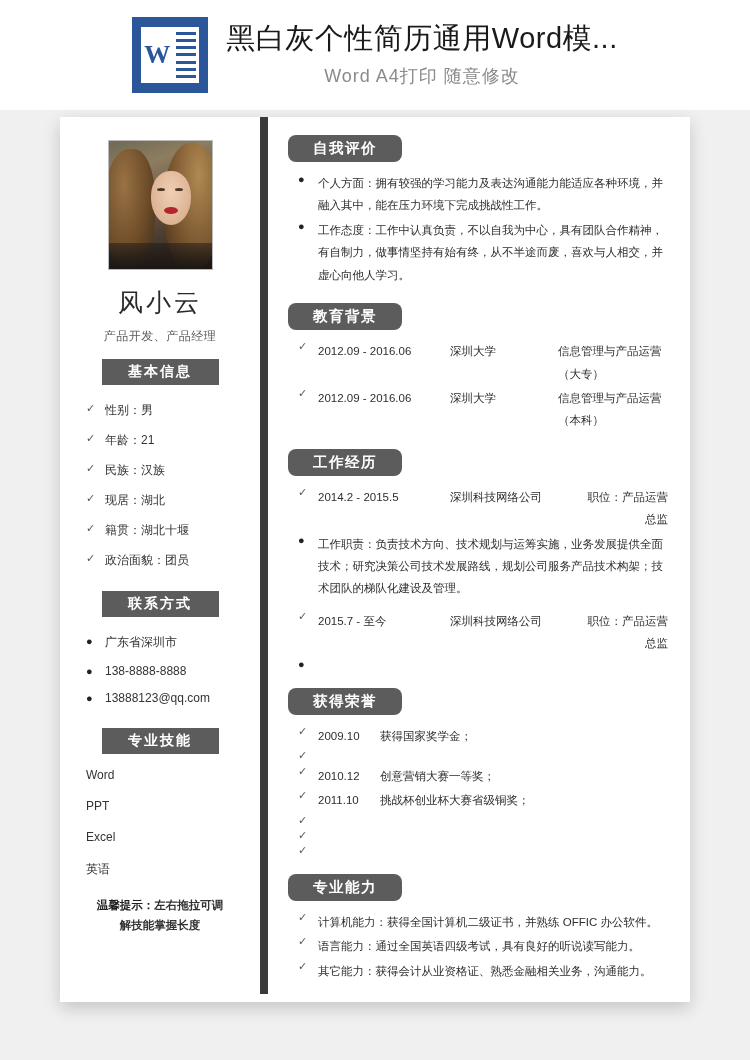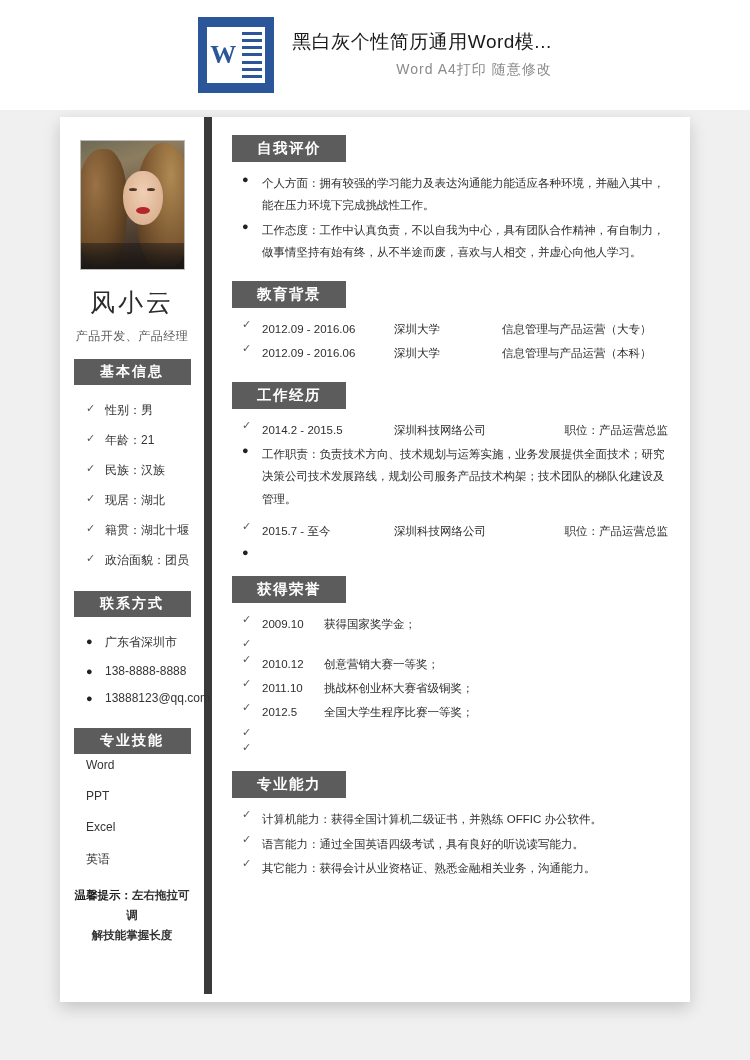--- a/index.html
+++ b/index.html
@@ -32,37 +32,37 @@
   .word-icon .wi-lines i { display: block; height: 3px; background: #2b579a; }
   .word-icon .wi-w {
     position: absolute; left: 9px; top: 10px;
     width: 32px; height: 56px; background: #ffffff;
     color: #2b579a; font-weight: bold; font-size: 26px;
     display: flex; align-items: center; justify-content: center;
     font-family: "Liberation Serif", serif;
   }
   .banner-text { display: flex; flex-direction: column; }
   .banner-title {
-    font-size: 19px; color: #1a1a1a; letter-spacing: 0.5px;
+    font-size: 29px; color: #1a1a1a; letter-spacing: 0.5px;
     line-height: 1.15; white-space: nowrap;
   }
   .banner-sub {
-    font-size: 14px; color: #8a8a8a; text-align: right;
+    font-size: 18px; color: #8a8a8a; text-align: center;
     margin-top: 9px; letter-spacing: 1px;
   }
 
   .page {
     position: absolute; left: 60px; top: 117px;
     width: 630px; height: 885px;
     background: #ffffff;
     box-shadow: 0 6px 16px rgba(0,0,0,0.18);
     display: flex;
   }
   .col-left {
-    width: 144px; flex-shrink: 0;
+    width: 200px; flex-shrink: 0;
     padding: 0; position: relative; border-radius: 9px;
   }
   .divider {
     width: 8px; background: #3a3a3a; flex-shrink: 0;
     margin-top: 0; margin-bottom: 8px;
   }
   .col-right { flex: 1; padding: 18px 18px 0 20px; }
 
   .photo {
     width: 105px; height: 130px; margin: 23px auto 0 auto;
@@ -102,37 +102,37 @@
   }
   .sbadge.tight { margin-top: 16px; }
   .slist { margin: 10px 0 0 0; padding: 0; list-style: none; }
   .slist li {
     display: flex; align-items: flex-start; gap: 9px;
     font-size: 12px; color: #333; padding: 6.5px 0 6.5px 26px;
   }
   .mk-check { color: #555; font-size: 11px; line-height: 1.2; width: 10px; flex-shrink: 0; }
   .mk-dot { color: #222; font-size: 11px; line-height: 1.3; width: 10px; flex-shrink: 0; }
 
-  .skills { margin: 4px 0 0 0; padding: 0 10px 0 26px; }
+  .skills { margin: 14px 0 0 0; padding: 0 10px 0 26px; }
   .skill-row { display: flex; align-items: center; margin-bottom: 17px; }
   .skill-name { width: 48px; font-size: 12px; color: #333; flex-shrink: 0; }
   .skill-track { flex: 1; height: 9px; position: relative; }
   .skill-fill { height: 9px; background: #5c5c5c; }
 
   .tip {
     margin-top: 8px; text-align: center; font-size: 11.5px;
     color: #333; line-height: 1.75; padding: 0 14px; font-weight: bold;
   }
   .tip b { color: #1f1f1f; }
 
   .rbadge {
     display: inline-flex; align-items: center; justify-content: center;
     height: 27px; padding: 0 22px; min-width: 114px;
     background: #5c5c5c; color: #fff;
-    font-size: 14.5px; font-weight: bold; letter-spacing: 1.5px;
+    font-size: 14.5px; font-weight: bold; letter-spacing: 1.5px; border-radius: 8px;
   }
   .sec { margin-bottom: 0; }
   .sec + .sec { margin-top: 16px; }
   .rlist { list-style: none; margin: 9px 0 0 0; padding: 0; }
   .rlist li {
     display: flex; align-items: flex-start; gap: 10px;
     font-size: 11.5px; color: #2e2e2e; line-height: 1.95;
     padding: 1px 0 1px 10px;
   }
   .rlist li .txt { flex: 1; }
@@ -347,24 +347,20 @@
           </li>
         <li>
             <span class="mk-check">✓</span>
             <span class="txt award-row">
               <span class="award-date">2011.10</span>
               <span>挑战杯创业杯大赛省级铜奖；</span>
             </span>
           </li>
         <li>
             <span class="mk-check">✓</span>
-            <span class="txt award-row">
-              <span class="award-date">2012.5</span>
-              <span>全国大学生程序比赛一等奖；</span>
-            </span>
           </li>
         <li>
             <span class="mk-check">✓</span>
           </li>
         <li>
             <span class="mk-check">✓</span>
           </li>
       </ul>
     </div>
 

